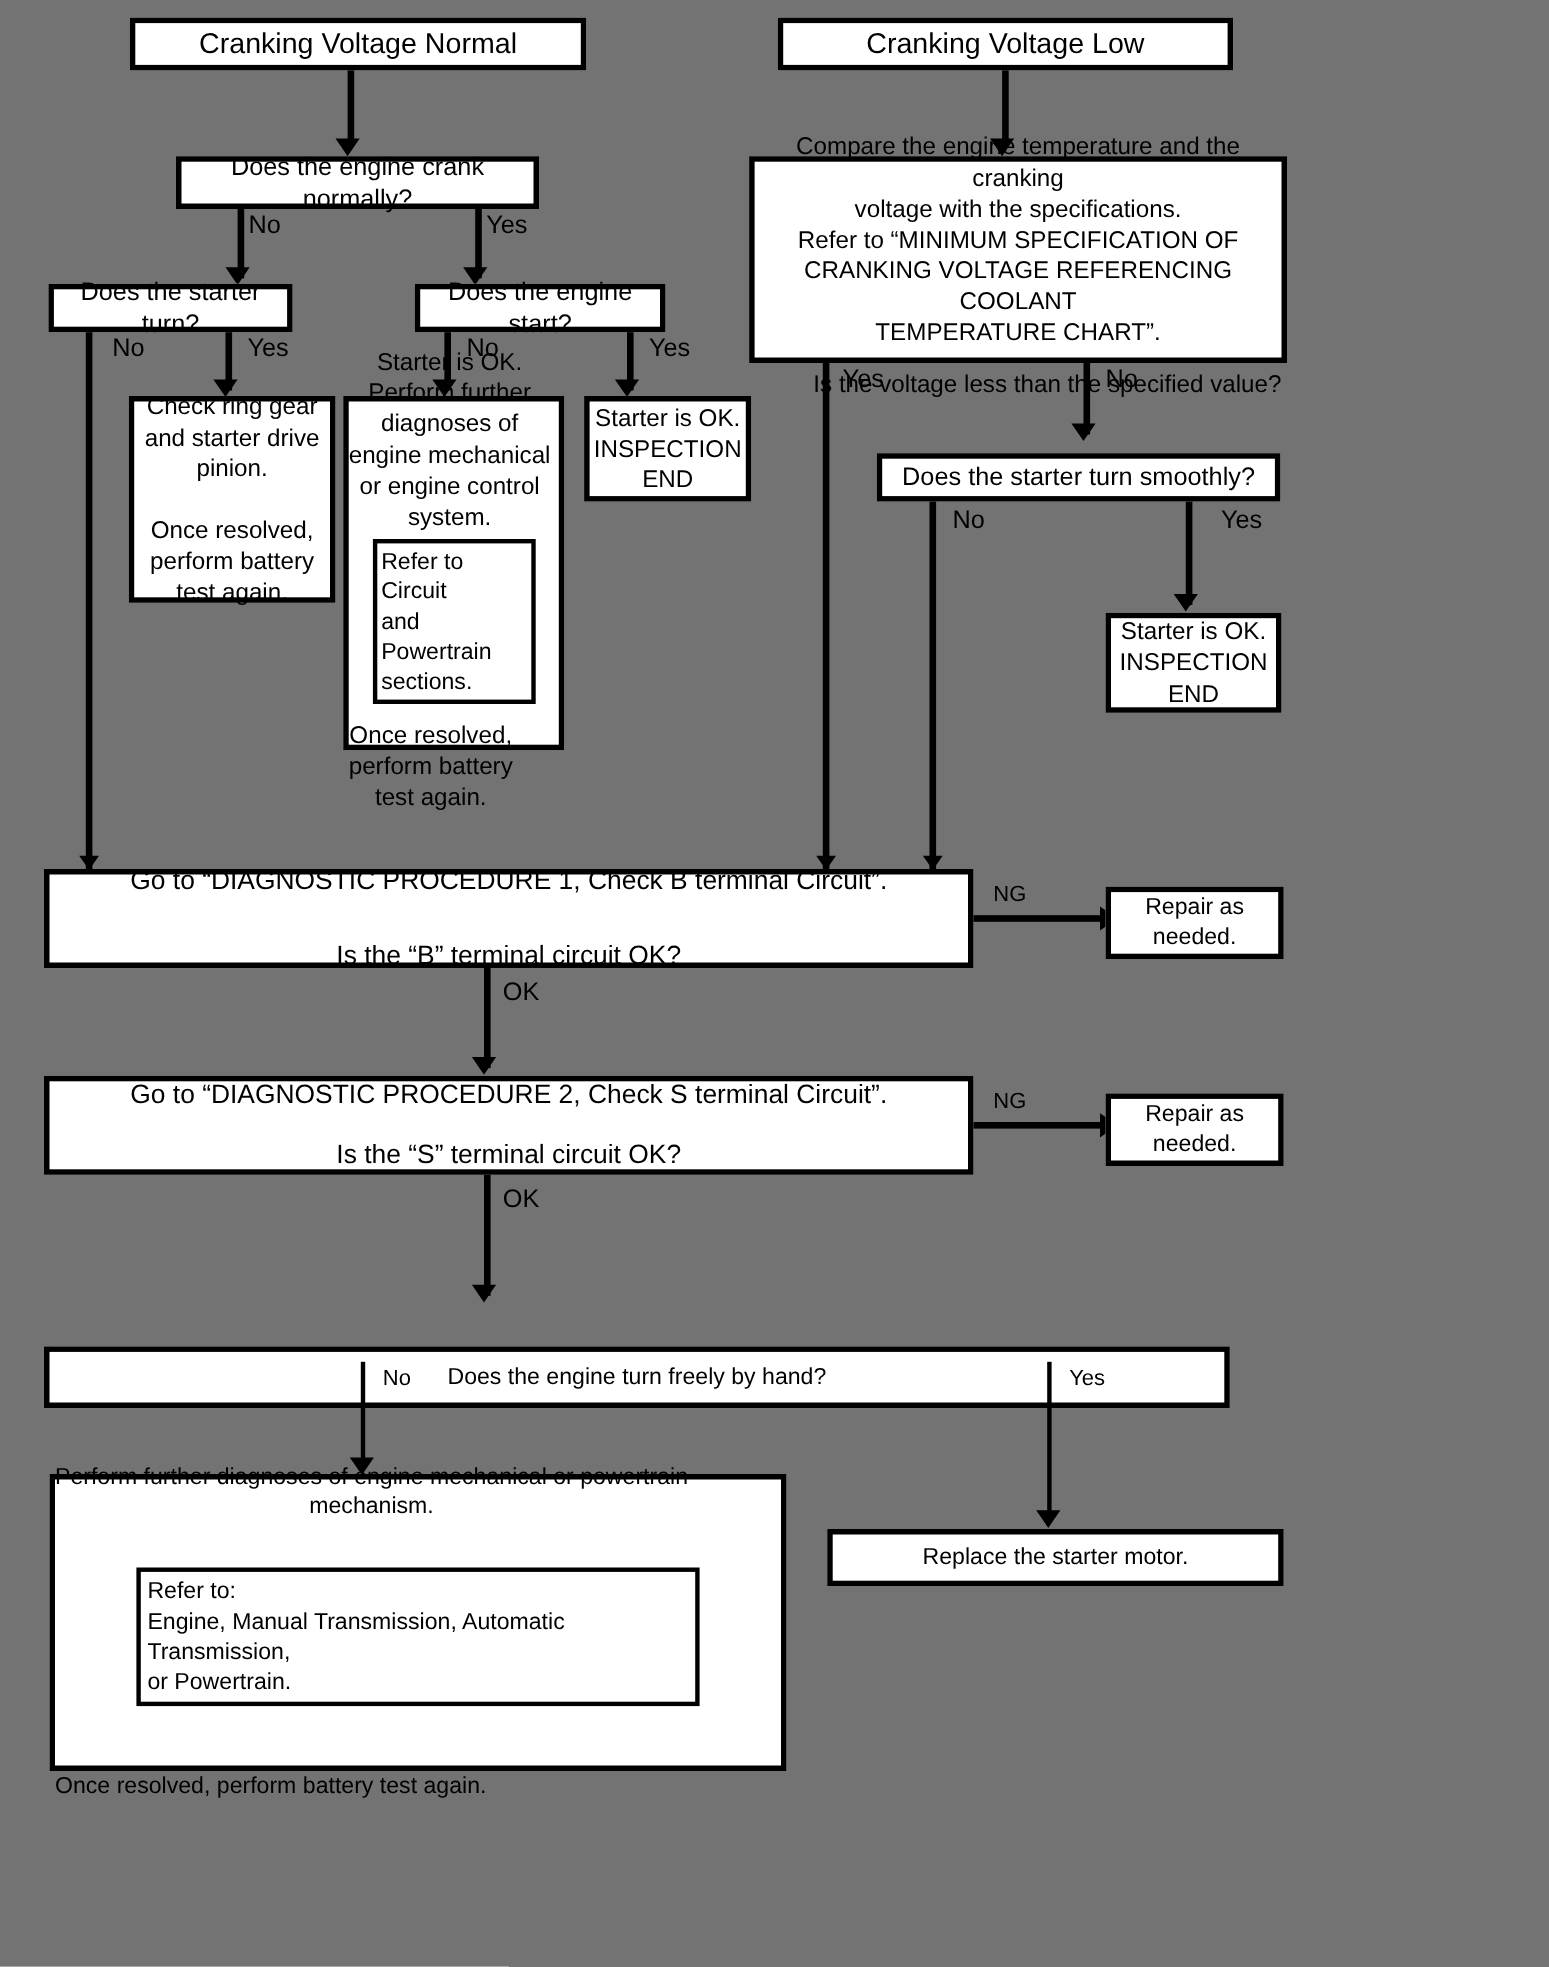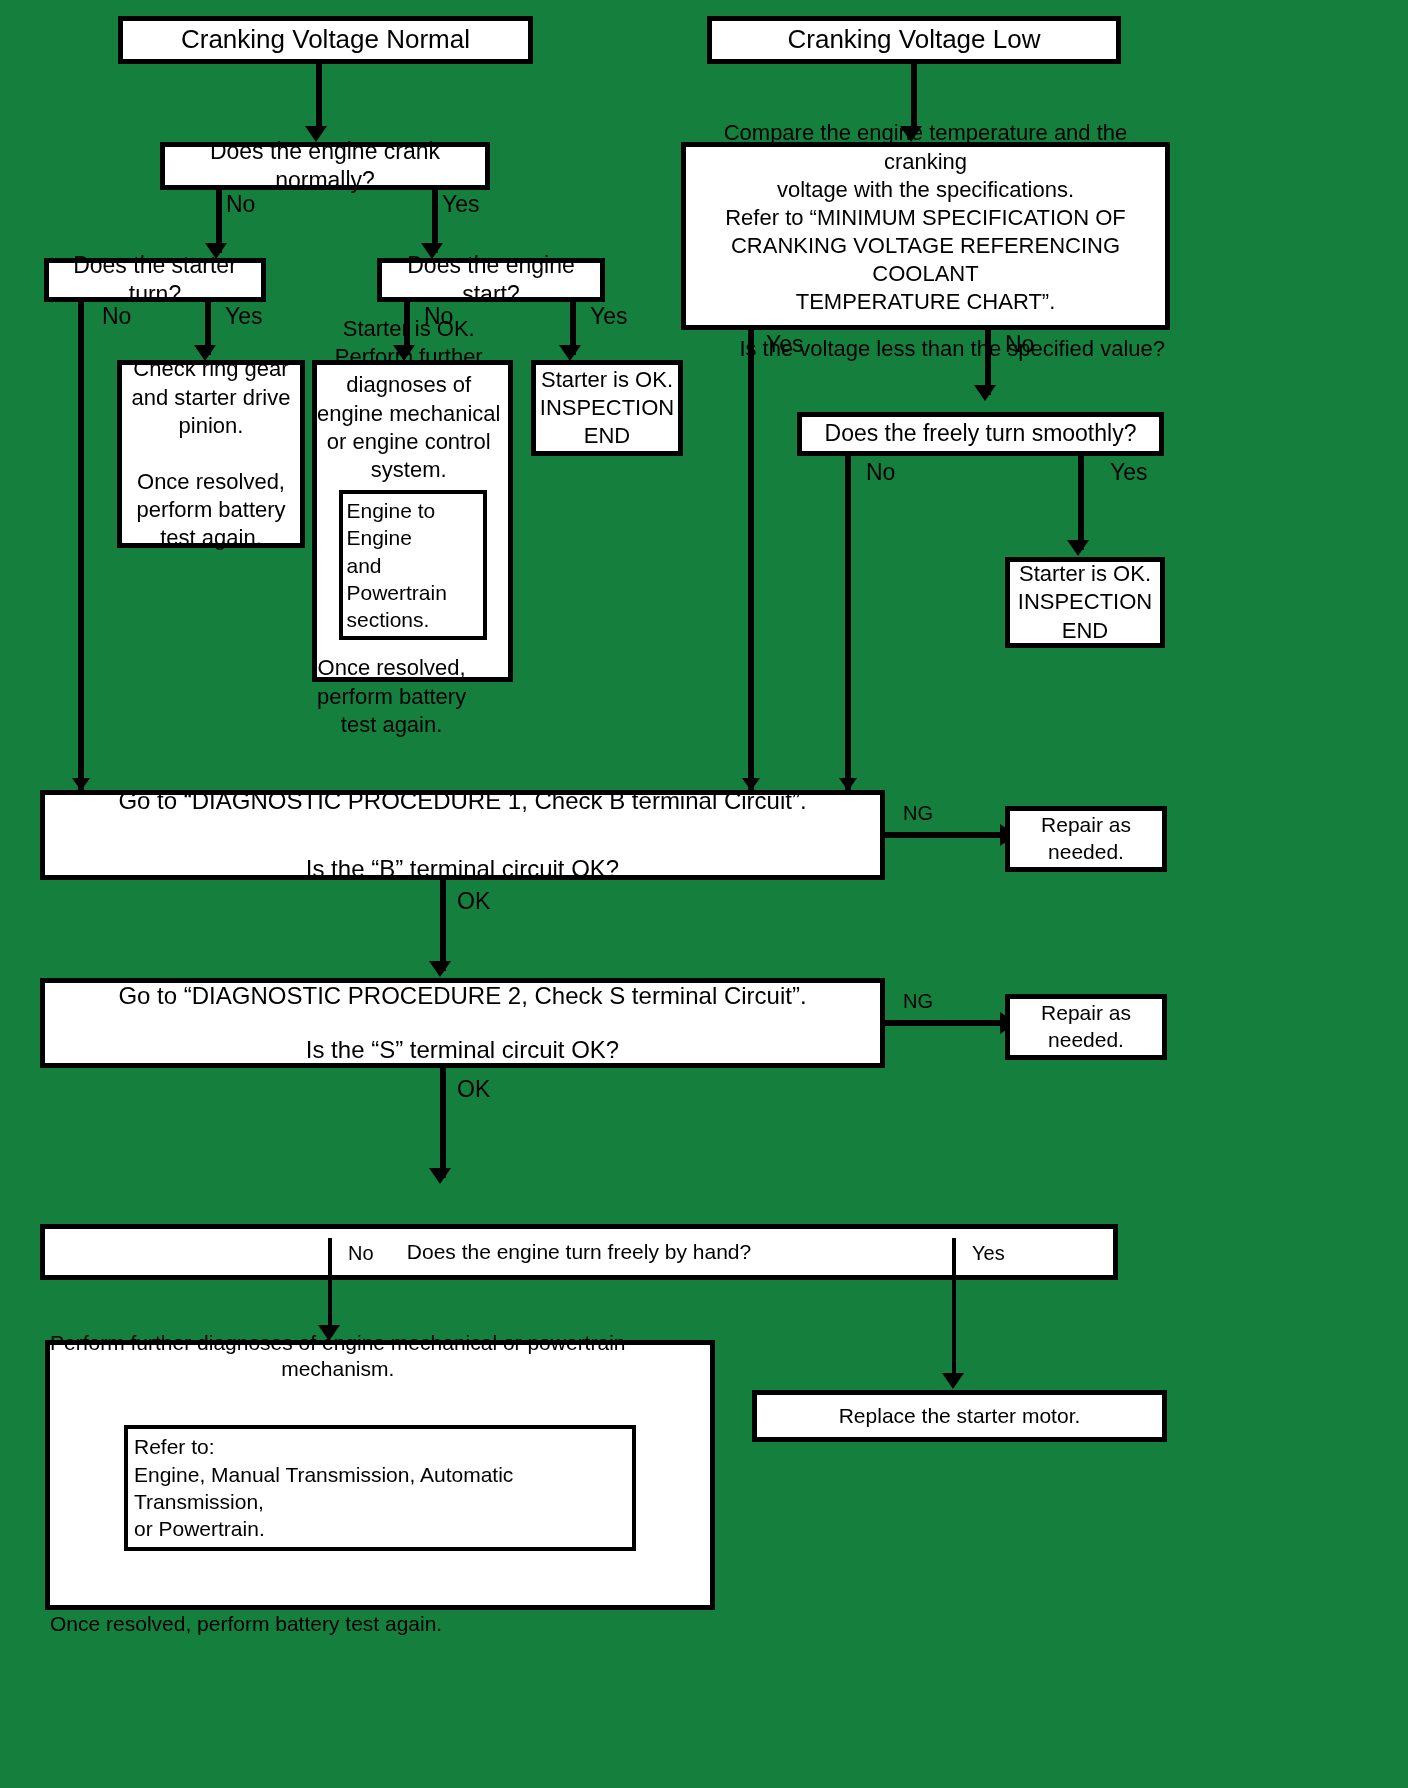--- a/index.html
+++ b/index.html
@@ -4,21 +4,21 @@
 <style>
   html, body {
     margin: 0;
     padding: 0;
     background: #ffffff;
   }
   #page {
     position: relative;
     width: 1408px;
     height: 1788px;
-    background: #15803d;
+    background: #737373;
     font-family: "Liberation Sans", sans-serif;
     color: #000000;
     overflow: hidden;
   }
   .box {
     position: absolute;
     box-sizing: border-box;
     border: 5px solid #000;
     background: #fff;
     display: flex;
@@ -136,21 +136,21 @@
 perform battery
 test again.</div>
 
   <div class="box top f22" style="left:312px; top:360px; width:201px; height:322px; flex-direction:column; padding-top:12px;">
     <span style="white-space:pre-line; display:block;">Starter is OK.
 Perform further
 diagnoses of
 engine mechanical
 or engine control
 system.</span>
-    <span class="inner f21" style="position:relative; display:block; width:148px; margin:6px auto 0 auto;">Engine to Engine
+    <span class="inner f21" style="position:relative; display:block; width:148px; margin:6px auto 0 auto;">Refer to Circuit
 and Powertrain
 sections.</span>
     <span style="white-space:pre-line; display:block; margin-top:14px;">Once resolved,
 perform battery
 test again.</span>
   </div>
 
   <div class="box f22" style="left:531px; top:360px; width:152px; height:96px;">Starter is OK.
 INSPECTION
 END</div>
@@ -164,21 +164,21 @@
     <span style="display:block; text-align:center; margin-top:19px;">Is the voltage less than the specified value?</span>
   </div>
 
   <div class="vline" style="left:748px; top:330px; height:461px;"></div>
   <div class="elabel" style="left:766px; top:333px;">Yes</div>
 
   <div class="vline" style="left:985px; top:330px; height:65px;"></div>
   <div class="arrowdown" style="left:974px; top:385px;"></div>
   <div class="elabel" style="left:1005px; top:333px;">No</div>
 
-  <div class="box f23" style="left:797px; top:412px; width:367px; height:44px;">Does the freely turn smoothly?</div>
+  <div class="box f23" style="left:797px; top:412px; width:367px; height:44px;">Does the starter turn smoothly?</div>
 
   <div class="vline" style="left:845px; top:456px; height:335px;"></div>
   <div class="elabel" style="left:866px; top:461px;">No</div>
 
   <div class="vline" style="left:1078px; top:456px; height:94px;"></div>
   <div class="arrowdown" style="left:1067px; top:540px;"></div>
   <div class="elabel" style="left:1110px; top:461px;">Yes</div>
 
   <div class="box f22" style="left:1005px; top:557px; width:160px; height:91px;">Starter is OK.
 INSPECTION

